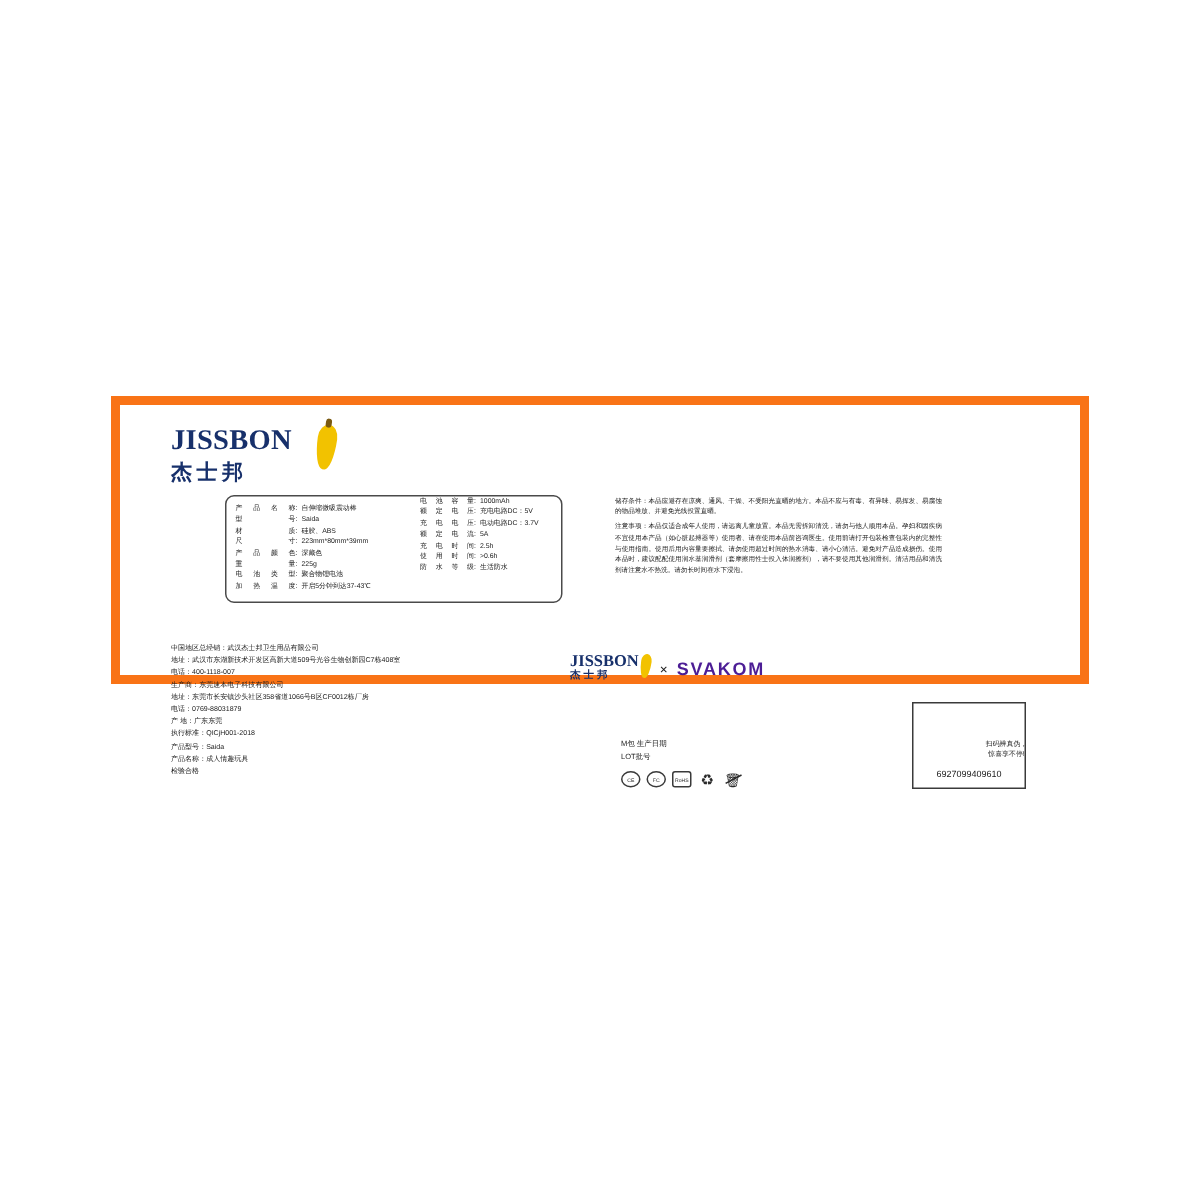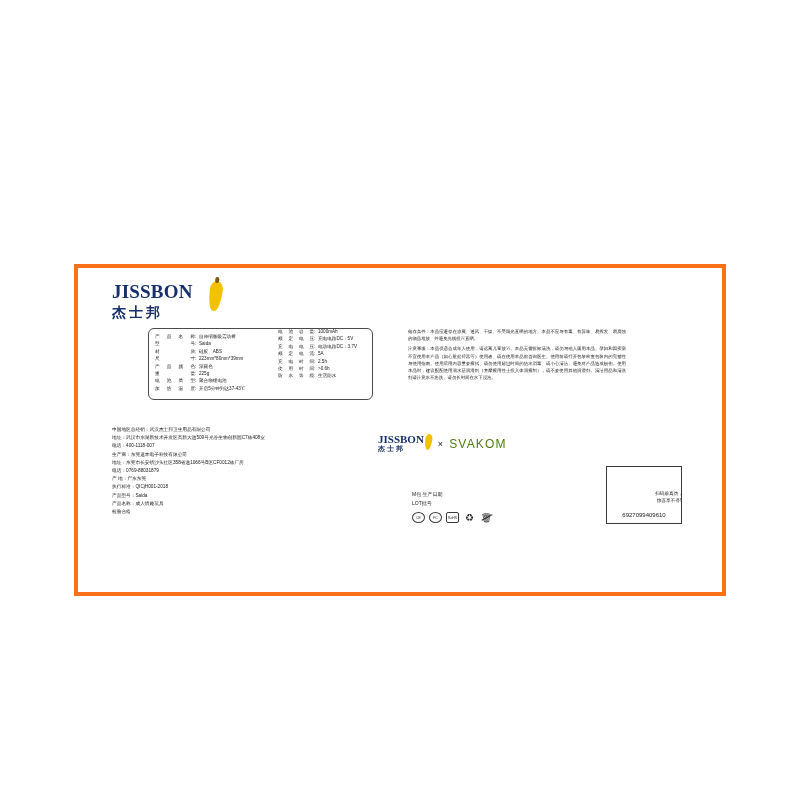--- a/index.html
+++ b/index.html
@@ -16,22 +16,22 @@
     height: 800px;
     background: #ffffff;
     overflow: hidden;
   }
   
   .artboard {
     position: absolute;
     left: 74px;
     top: 264px;
     width: 652px;
-    height: 332px;
-    border: 4px solid #f97316;
+    height: 192px;
+    border: 6px solid #f97316;
     background: #ffffff;
     box-sizing: border-box;
   }
 
   
   .logo-block {
     position: absolute;
     left: 34px;
     top: 14px;
     width: 128px;
@@ -174,24 +174,24 @@
     top: 0;
     width: 7px;
     height: 16px;
     background: #f2c200;
     border-radius: 50% 50% 45% 45% / 30% 30% 70% 70%;
     transform: rotate(8deg);
   }
   .cobrand-x { font-size: 9px; color: #1a1a1a; }
   .cobrand-svakom {
     font-family: "Liberation Sans", sans-serif;
-    font-weight: normal;
+    font-weight: bold;
     font-size: 12px;
     letter-spacing: 1.2px;
-    color: #4d7c0f;
+    color: #4c1d95;
   }
 
   
   .date-block {
     position: absolute;
     left: 334px;
     top: 222px;
     width: 110px;
   }
   .date-line {

